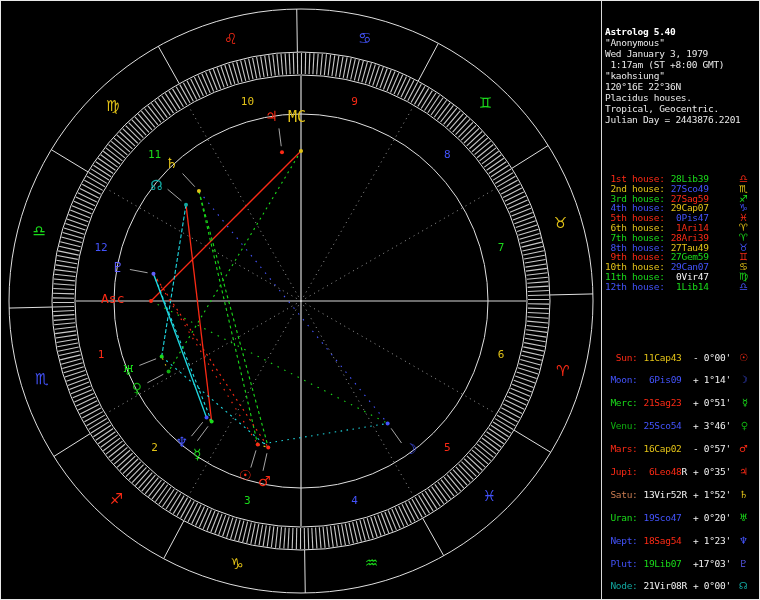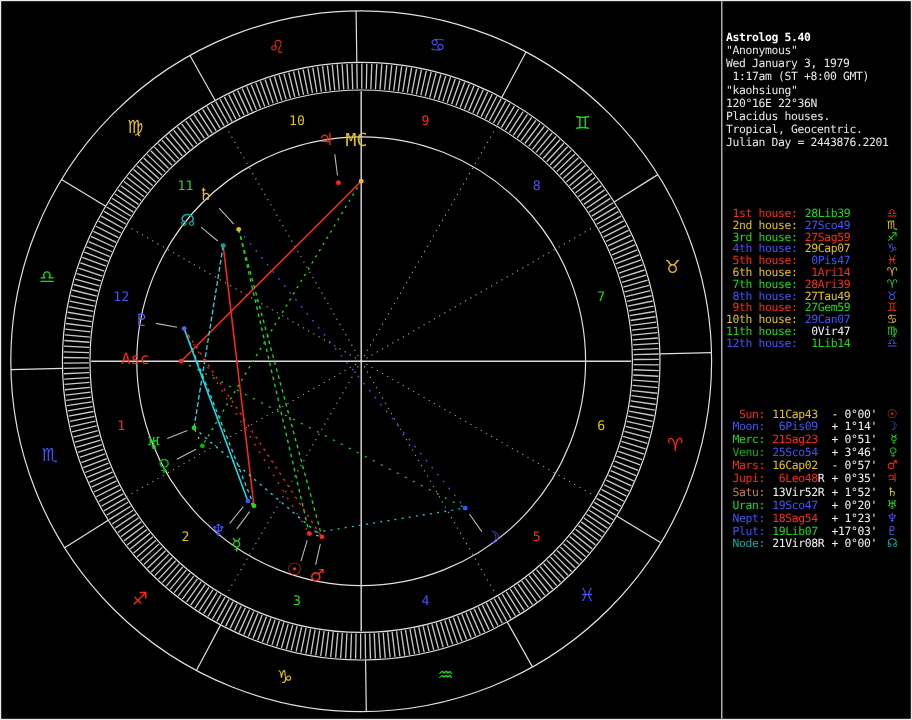--- a/index.html
+++ b/index.html
@@ -7,21 +7,21 @@
     box-sizing:border-box;border:1px solid #e8e8e8;overflow:hidden;
     font-family:"DejaVu Sans Mono", monospace;}
   #wheel-svg{position:absolute;left:0;top:0;}
   #divider{position:absolute;left:600px;top:0;width:1px;height:600px;background:#d8d8d8;}
   #panel{position:absolute;left:604px;top:3px;width:152px;color:#e8e8e8;
     font-size:9.5px;letter-spacing:-0.3px;white-space:pre;}
   .hline{line-height:11px;height:11px;}
   .hline:first-child{font-weight:bold;color:#ffffff;}
   .gap{height:5px;}
   .hrow{line-height:9.8px;height:9.8px;display:flex;align-items:center;}
-  .prow{line-height:10.9px;height:10.9px;display:flex;align-items:center;}
+  .prow{line-height:10.9px;height:10.9px;display:flex;align-items:center;margin-top:12px;}
   .srow{line-height:12px;height:12px;color:#d9d9d9;}
   .hval{margin-left:6px;}
   .rowglyph{margin-left:auto;margin-right:9px;font-family:"DejaVu Sans",sans-serif;
     font-size:10px;letter-spacing:0;}
   .pvel{margin-left:6px;}
 </style>
 </head>
 <body>
 
 <div id="screen">

